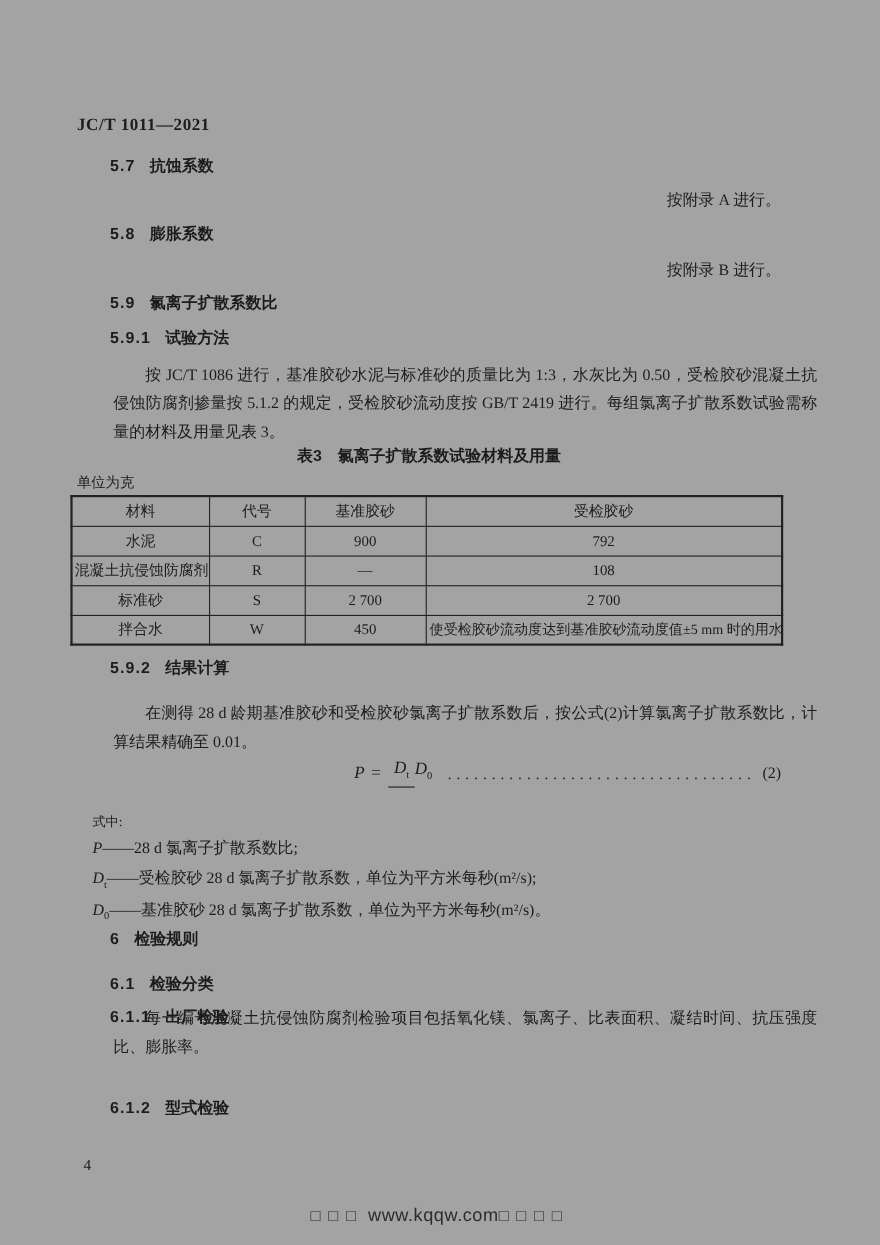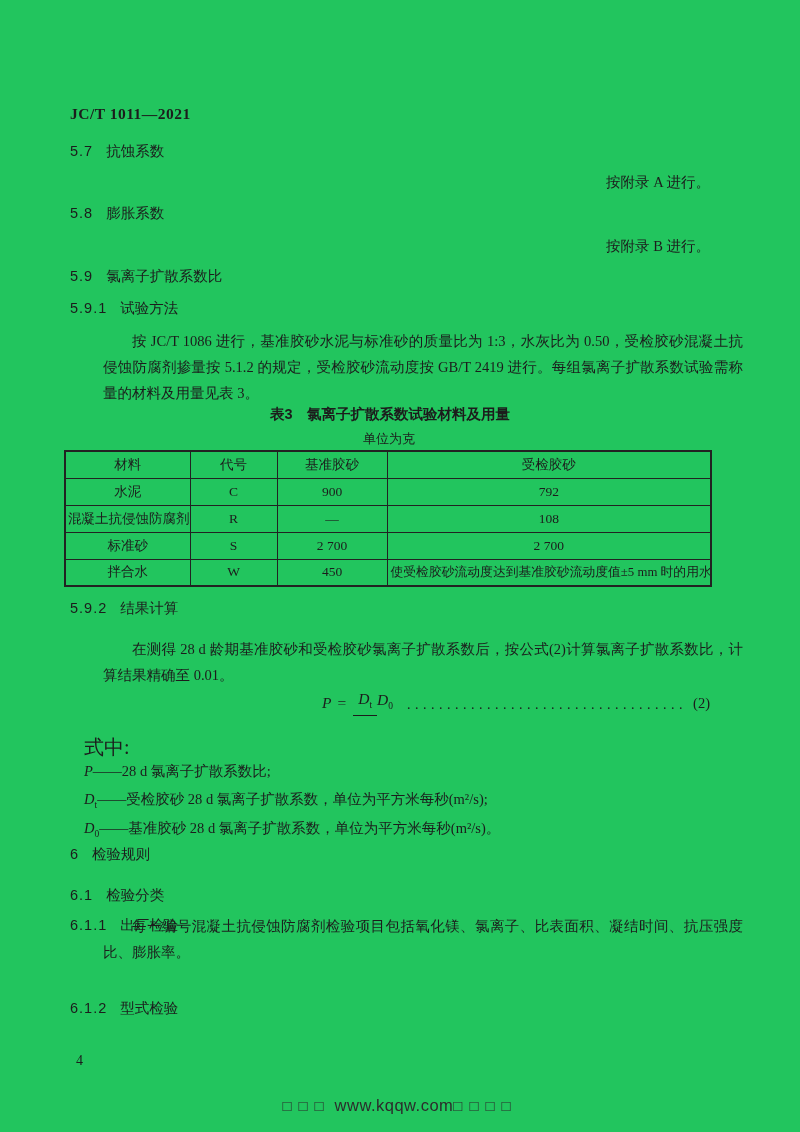--- a/index.html
+++ b/index.html
@@ -1,57 +1,58 @@
 <!DOCTYPE html>
 <html><head>
 <meta charset="utf-8">
 <style>
   * { box-sizing: border-box; margin: 0; padding: 0; }
   html, body { background: #ffffff; }
   .page {
     position: relative;
     width: 800px;
     height: 1132px;
-    background: #22c55e;
+    background: #a3a3a3;
     color: #1c1c1c;
     font-family: "Liberation Serif", "DejaVu Serif", serif;
     overflow: hidden;
   }
   .abs { position: absolute; left: 70px; width: 640px; }
 
   .doc-header {
     font-family: "Liberation Serif", "DejaVu Serif", serif;
     font-weight: bold;
     font-size: 15.5px;
     letter-spacing: 0.5px;
   }
 
   .h {
     font-family: "Liberation Sans", "DejaVu Sans", sans-serif;
-    font-weight: normal;
+    font-weight: bold;
     font-size: 14.5px;
     line-height: 16px;
+    margin-left: 30px;
   }
   .h .h-num { margin-right: 13px; letter-spacing: 1px; }
 
   .b, .p {
     font-size: 14.5px;
     line-height: 26px;
   }
   .b { padding-left: 24px; line-height: 16px; text-align: right; }
   .p { text-align: justify; text-indent: 29px; margin-left: 33px; }
 
   .tbl-caption {
     text-align: center;
     font-family: "Liberation Sans", "DejaVu Sans", sans-serif;
     font-weight: bold;
     font-size: 14.5px;
   }
   .unit-note {
-    text-align: center;
+    text-align: left;
     font-size: 13px;
     padding-right: 2px;
   }
 
   table.t3 {
     position: absolute;
     left: 64px;
     top: 450px;
     width: 646px;
     height: 137px;
@@ -101,21 +102,21 @@
     flex: 1;
     overflow: hidden;
     white-space: nowrap;
     letter-spacing: 4.5px;
     font-size: 14px;
     margin: 0 6px 0 14px;
     transform: translateY(2px);
   }
   .eq-number { flex: none; font-size: 14.5px; }
 
-  .where-label { font-size: 20px; padding-left: 14px; line-height: 16px; }
+  .where-label { font-size: 12px; padding-left: 14px; line-height: 16px; }
   .where-items { font-size: 14.5px; padding-left: 14px; line-height: 22.5px; }
 
   .page-num { position: absolute; left: 76px; top: 1053px; font-size: 14px; }
 
   .watermark {
     position: absolute;
     left: 0; top: 1096px;
     width: 100%;
     text-align: center;
     color: #2c2c2c;

